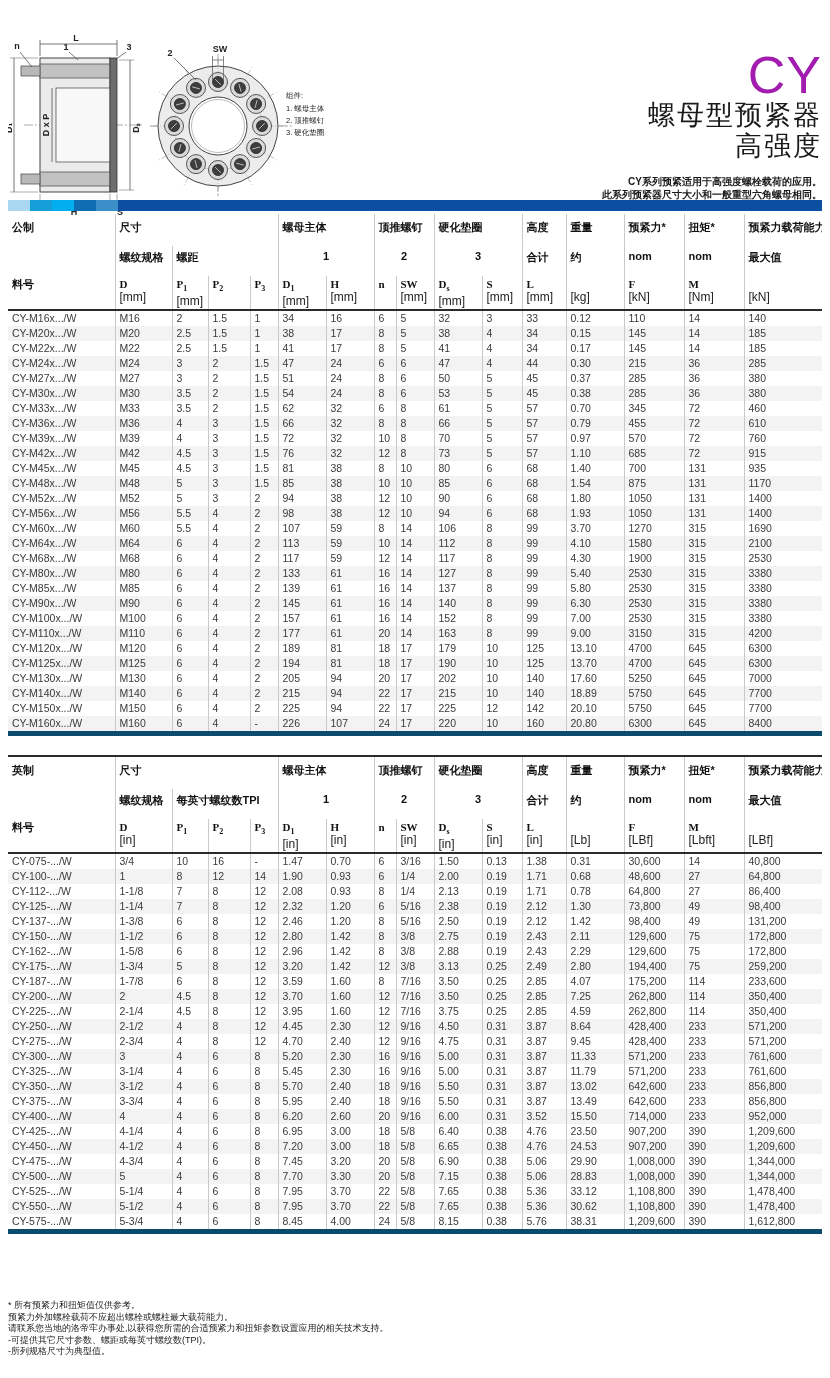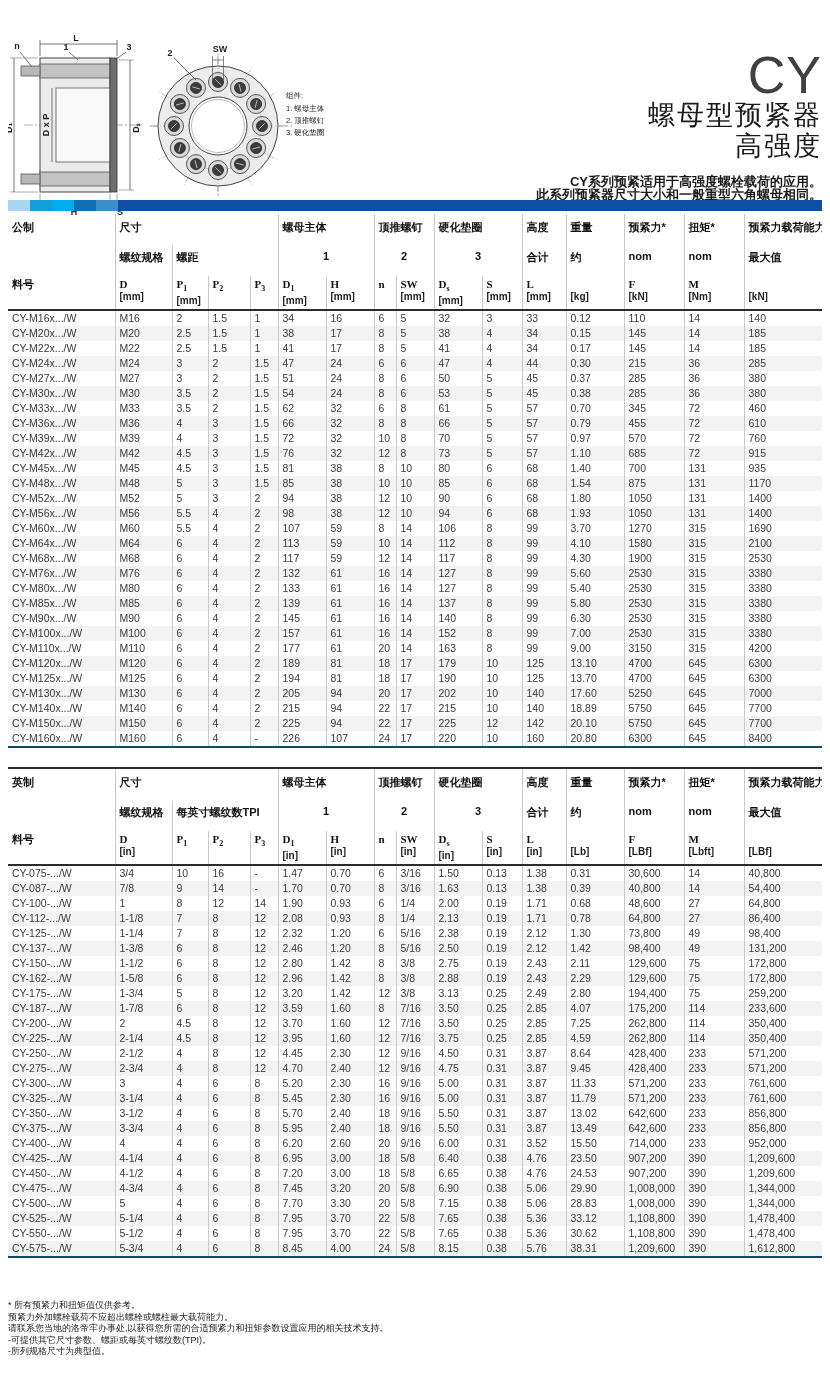--- a/index.html
+++ b/index.html
@@ -2,44 +2,44 @@
 <html><head>
 <meta charset="utf-8">
 <style>
   html,body{margin:0;padding:0;background:#fff;}
   .page{position:relative;width:830px;height:1378px;background:#ffffff;overflow:hidden;
         font-family:"Liberation Sans",sans-serif;color:#222;}
   
   .drawing{position:absolute;left:8px;top:30px;}
   
   .brand{position:absolute;right:8px;top:50px;text-align:right;}
-  .brand .code{font-size:52px;line-height:50px;font-weight:400;color:#404040;letter-spacing:1px;}
+  .brand .code{font-size:52px;line-height:50px;font-weight:400;color:#a21caf;letter-spacing:1px;}
   .brand .t1,.brand .t2{font-size:27px;line-height:31px;font-weight:500;color:#1a1a1a;letter-spacing:2px;}
-  .brand .desc{margin-top:13px;font-size:13px;line-height:13px;font-weight:bold;color:#1a1a1a;}
+  .brand .desc{margin-top:13px;font-size:10px;line-height:13px;font-weight:bold;color:#1a1a1a;}
   
   .bar{position:absolute;left:8px;top:200px;width:814px;height:11px;display:flex;}
   .bar span{display:block;height:100%;}
   
   table.tbl{border-collapse:collapse;table-layout:fixed;width:814px;margin-left:8px;}
   table.metric{margin-top:214px;}
   table.imp{margin-top:19px;border-top:2px solid #2b2b2b;}
   .tbl th,.tbl td{border-left:1px solid #c9c9c9;overflow:hidden;white-space:nowrap;}
   .tbl th:first-child,.tbl td:first-child{border-left:none;}
   .tbl th{text-align:left;font-weight:bold;padding:2px 4px 0 4px;vertical-align:top;
           font-size:11px;color:#111;background:#fff;}
   th.ga{height:26px;padding-top:6px;}
   th.gb{height:26px;padding-top:4px;}
   th.gb.ctr{text-align:center;}
   th.gc{height:31px;border-bottom:2px solid #2b2b2b;}
   .csym{font-size:11px;font-weight:bold;line-height:13px;min-height:13px;font-family:Liberation Serif, serif;}
   .csym sub{font-size:8px;}
-  .cunit{font-size:10px;font-weight:bold;line-height:12px;color:#222;min-height:12px;}
+  .cunit{font-size:12px;font-weight:normal;line-height:12px;color:#222;min-height:12px;}
   .tbl td{font-size:10.5px;height:15px;line-height:15px;padding:0 4px;color:#3a3a3a;}
   .tbl tbody tr:nth-child(even){background:#f3f3f3;}
-  .tbl tbody tr:last-child td{border-bottom:2px solid #0c4a6e;}
+  .tbl tbody tr:last-child td{border-bottom:5px solid #0c4a6e;}
   
   .notes{position:absolute;left:8px;top:1300px;font-size:9px;line-height:11.5px;color:#1a1a1a;}
   
   svg text{font-family:"Liberation Sans",sans-serif;fill:#222;}
   .dimtxt{font-size:9px;font-weight:bold;}
   .legtxt{font-size:7.5px;}
 </style>
 </head>
 <body>
 
@@ -605,38 +605,20 @@
           <td>14</td>
           <td>117</td>
           <td>8</td>
           <td>99</td>
           <td>4.30</td>
           <td>1900</td>
           <td>315</td>
           <td>2530</td>
         </tr>
         <tr>
-          <td>CY-M76x.../W</td>
-          <td>M76</td>
-          <td>6</td>
-          <td>4</td>
-          <td>2</td>
-          <td>132</td>
-          <td>61</td>
-          <td>16</td>
-          <td>14</td>
-          <td>127</td>
-          <td>8</td>
-          <td>99</td>
-          <td>5.60</td>
-          <td>2530</td>
-          <td>315</td>
-          <td>3380</td>
-        </tr>
-        <tr>
           <td>CY-M80x.../W</td>
           <td>M80</td>
           <td>6</td>
           <td>4</td>
           <td>2</td>
           <td>133</td>
           <td>61</td>
           <td>16</td>
           <td>14</td>
           <td>127</td>
@@ -955,38 +937,20 @@
           <td>3/16</td>
           <td>1.50</td>
           <td>0.13</td>
           <td>1.38</td>
           <td>0.31</td>
           <td>30,600</td>
           <td>14</td>
           <td>40,800</td>
         </tr>
         <tr>
-          <td>CY-087-.../W</td>
-          <td>7/8</td>
-          <td>9</td>
-          <td>14</td>
-          <td>-</td>
-          <td>1.70</td>
-          <td>0.70</td>
-          <td>8</td>
-          <td>3/16</td>
-          <td>1.63</td>
-          <td>0.13</td>
-          <td>1.38</td>
-          <td>0.39</td>
-          <td>40,800</td>
-          <td>14</td>
-          <td>54,400</td>
-        </tr>
-        <tr>
           <td>CY-100-.../W</td>
           <td>1</td>
           <td>8</td>
           <td>12</td>
           <td>14</td>
           <td>1.90</td>
           <td>0.93</td>
           <td>6</td>
           <td>1/4</td>
           <td>2.00</td>

